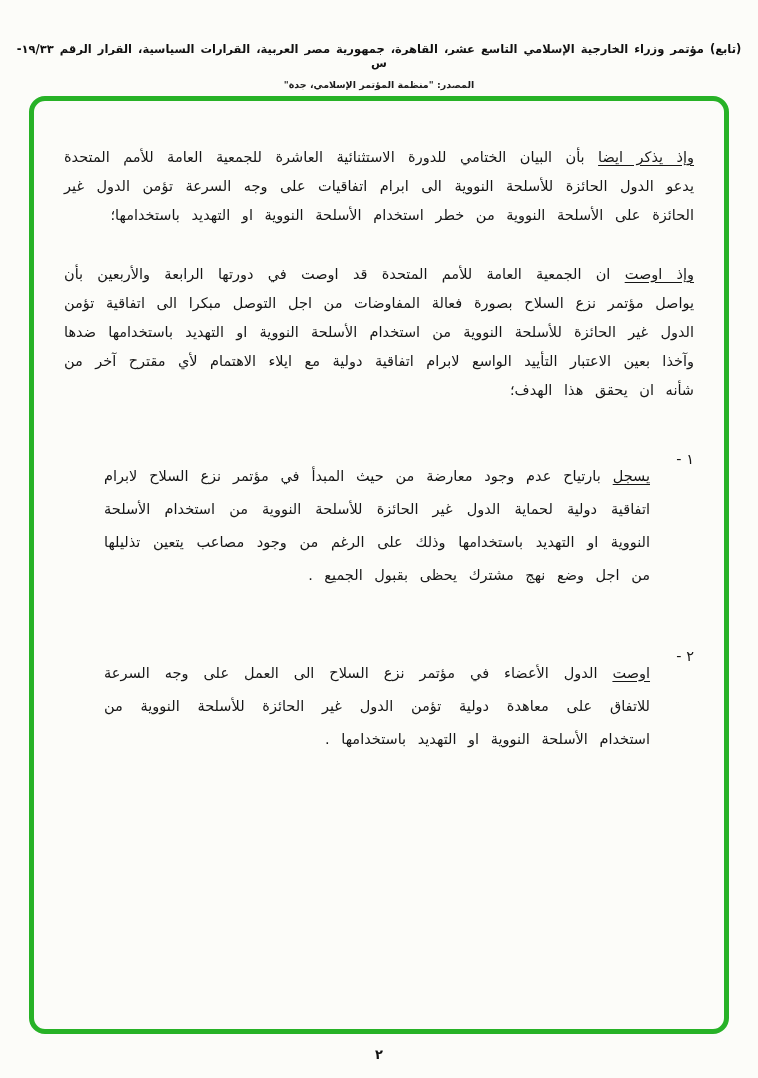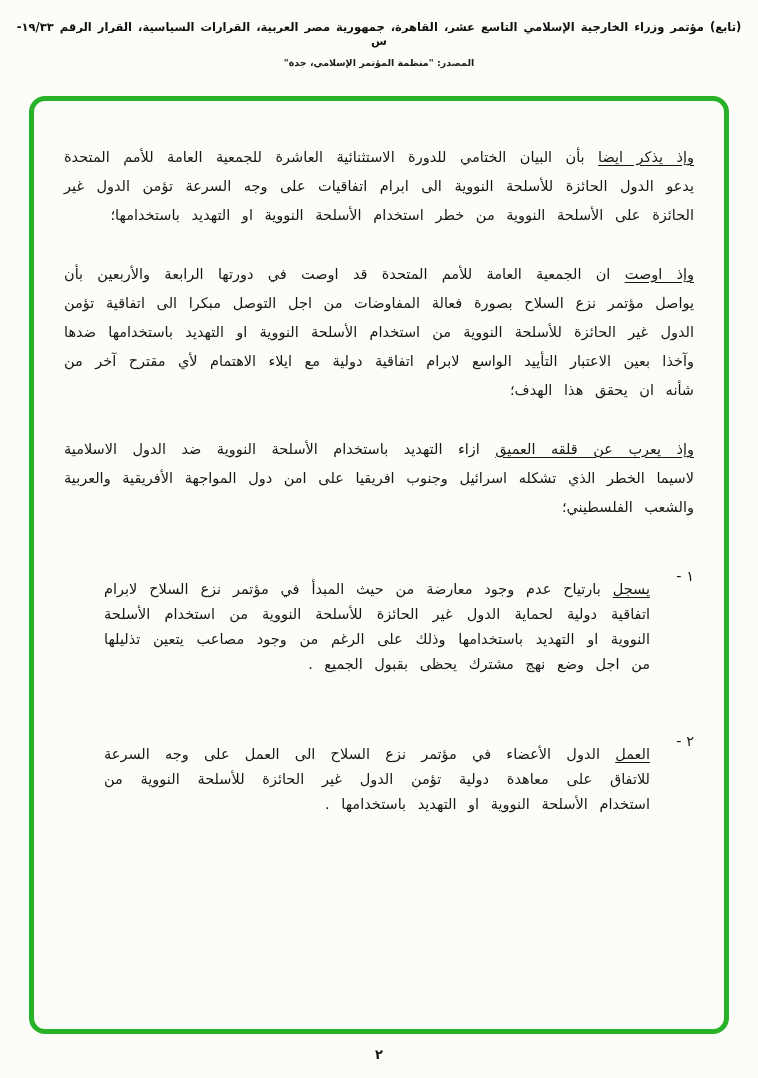--- a/index.html
+++ b/index.html
@@ -12,21 +12,21 @@
     font-family: "DejaVu Sans", sans-serif;
     color: #161616;
     overflow: hidden;
     box-sizing: border-box;
   }
 
   
   .doc-header {
     direction: rtl;
     text-align: center;
-    padding-top: 20px;
+    padding-top: 42px;
   }
   .doc-header .line1 {
     font-size: 11.5px;
     font-weight: bold;
     word-spacing: 2px;
     color: #101010;
     padding: 0 14px;
   }
   .doc-header .line2 {
     margin-top: 9px;
@@ -72,21 +72,21 @@
   .item-number {
     flex: 0 0 30px;
     font-size: 14.5px;
     line-height: 29px;
     white-space: nowrap;
   }
   .item-body {
     flex: 1;
     margin-left: 40px;
     font-size: 14.5px;
-    line-height: 25px;
+    line-height: 33px;
     text-align: justify;
     word-spacing: 7px;
   }
 
   
   .footer {
     position: absolute;
     bottom: 16px;
     left: 0;
     width: 100%;
@@ -112,39 +112,35 @@
       <span class="lead">وإذ يذكر ايضا</span>
       <span>بأن البيان الختامي للدورة الاستثنائية العاشرة للجمعية العامة للأمم المتحدة يدعو الدول الحائزة للأسلحة النووية الى ابرام اتفاقيات على وجه السرعة تؤمن الدول غير الحائزة على الأسلحة النووية من خطر استخدام الأسلحة النووية او التهديد باستخدامها؛</span>
     </p>
 
 
     <p class="para">
       <span class="lead">وإذ اوصت</span>
       <span>ان الجمعية العامة للأمم المتحدة قد اوصت في دورتها الرابعة والأربعين بأن يواصل مؤتمر نزع السلاح بصورة فعالة المفاوضات من اجل التوصل مبكرا الى اتفاقية تؤمن الدول غير الحائزة للأسلحة النووية من استخدام الأسلحة النووية او التهديد باستخدامها ضدها وآخذا بعين الاعتبار التأييد الواسع لابرام اتفاقية دولية مع ايلاء الاهتمام لأي مقترح آخر من شأنه ان يحقق هذا الهدف؛</span>
     </p>
 
-    <p class="para">
-      <span class="lead">وإذ يعرب عن قلقه العميق</span>
-      <span>ازاء التهديد باستخدام الأسلحة النووية ضد الدول الاسلامية لاسيما الخطر الذي تشكله اسرائيل وجنوب افريقيا على امن دول المواجهة الأفريقية والعربية والشعب الفلسطيني؛</span>
-    </p>
 
     <div class="items">
 
       <div class="item">
         <span class="item-number">١ -</span>
         <p class="item-body">
           <span class="lead">يسجل</span>
           <span>بارتياح عدم وجود معارضة من حيث المبدأ في مؤتمر نزع السلاح لابرام اتفاقية دولية لحماية الدول غير الحائزة للأسلحة النووية من استخدام الأسلحة النووية او التهديد باستخدامها وذلك على الرغم من وجود مصاعب يتعين تذليلها من اجل وضع نهج مشترك يحظى بقبول الجميع .</span>
         </p>
       </div>
 
       <div class="item">
         <span class="item-number">٢ -</span>
         <p class="item-body">
-          <span class="lead">العمل</span>
+          <span class="lead">اوصت</span>
           <span>الدول الأعضاء في مؤتمر نزع السلاح الى العمل على وجه السرعة للاتفاق على معاهدة دولية تؤمن الدول غير الحائزة للأسلحة النووية من استخدام الأسلحة النووية او التهديد باستخدامها .</span>
         </p>
       </div>
 
     </div>
 
   </div>
 
   <div class="footer">٢</div>
 

